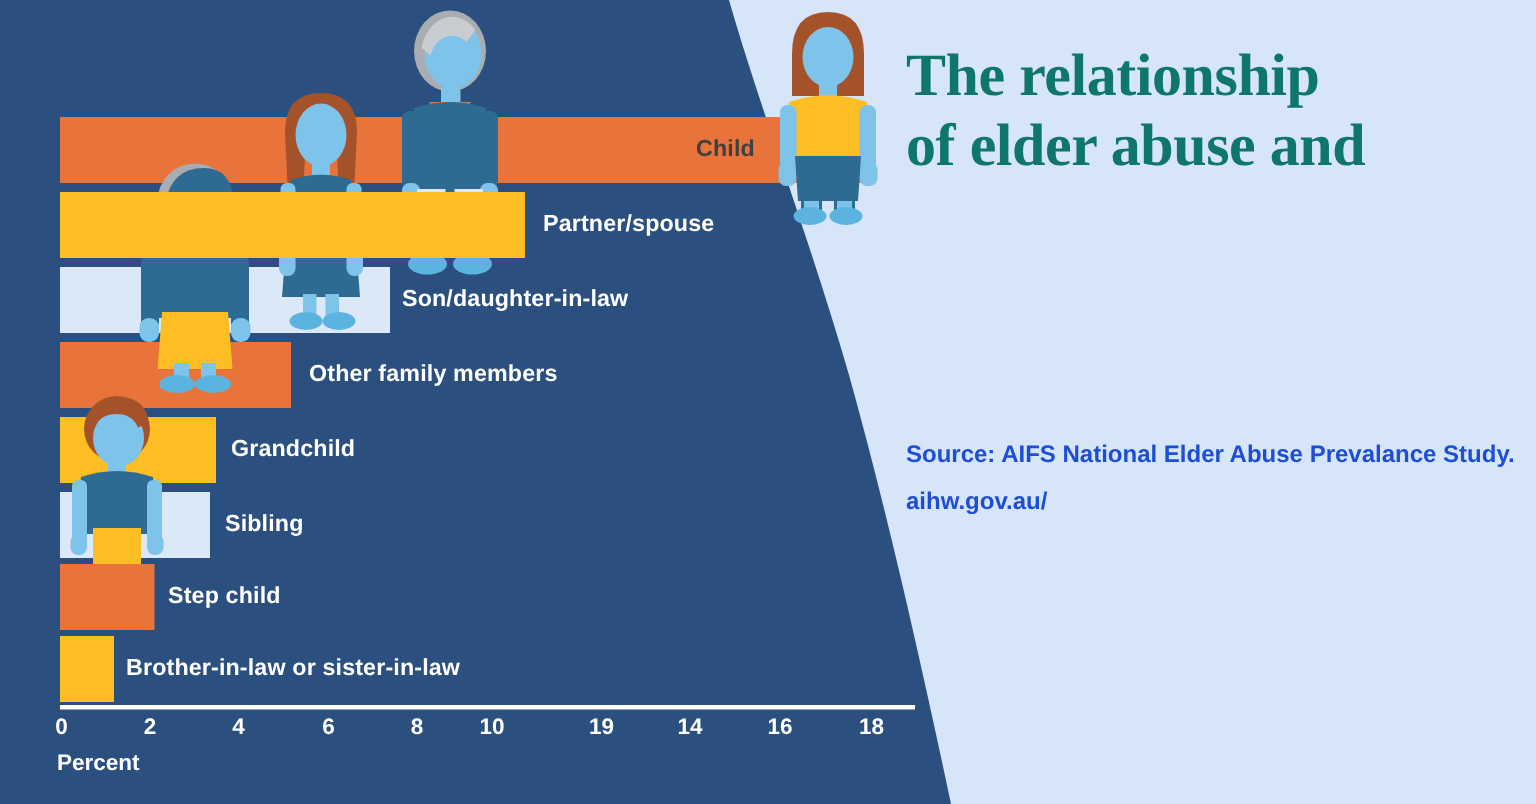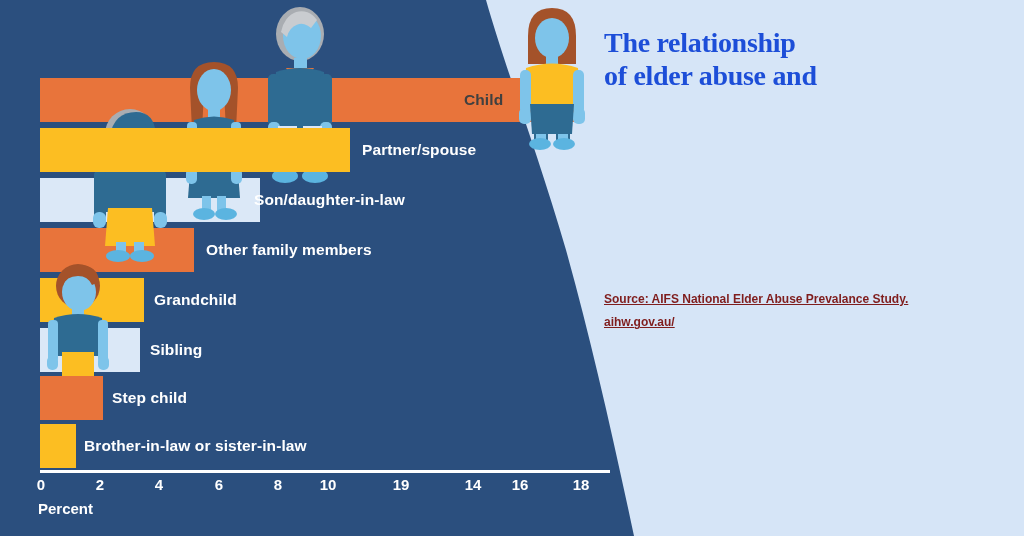--- a/index.html
+++ b/index.html
@@ -33,32 +33,31 @@
   }
   #axis-title{
     position:absolute;left:38px;top:500px;color:#ffffff;
     font-size:15px;font-weight:bold;
   }
 
   
   #title-block{position:absolute;left:604px;top:26px;width:400px;}
   #headline{
     font-family:"Liberation Serif", serif;
-    color:#1d4ed8;font-weight:bold;font-size:28px;line-height:1.18;
+    color:#0f766e;font-weight:bold;font-size:40px;line-height:1.18;
     letter-spacing:-.3px;
   }
   #subhead{
     font-family:"Liberation Serif", serif;
     color:#29547f;font-weight:bold;font-size:25px;line-height:1.2;margin-top:2px;
   }
   #source{position:absolute;left:604px;top:288px;width:420px;}
   .source-line{
-    color:#7f1d1d;font-size:12px;font-weight:bold;line-height:1.95;
+    color:#1d4ed8;font-size:16px;font-weight:bold;line-height:1.95;
     white-space:nowrap;
-    text-decoration:underline;
   }
 
   
   .person{position:absolute;}
   .person svg{display:block;overflow:visible;}
 </style>
 </head>
 <body>
 
 <div id="stage">
@@ -150,21 +149,21 @@
       <div class="bar-label inside" style="left:424px;">Child</div>
     </div>
 
     <div class="bar-row" style="top:128px;z-index:4;">
       <div class="bar" style="width:310px;background:#fcbe22;"></div>
       <div class="bar-label" style="left:322px;">Partner/spouse</div>
     </div>
 
     <div class="bar-row" style="top:178px;z-index:2;">
       <div class="bar" style="width:220px;background:#dbe8f7;"></div>
-      <div class="bar-label" style="left:214px;">Son/daughter-in-law</div>
+      <div class="bar-label" style="left:228px;">Son/daughter-in-law</div>
     </div>
 
     <div class="bar-row" style="top:228px;z-index:2;">
       <div class="bar" style="width:154px;background:#e8743b;"></div>
       <div class="bar-label" style="left:166px;">Other family members</div>
     </div>
 
     <div class="bar-row" style="top:278px;z-index:2;">
       <div class="bar" style="width:104px;background:#fcbe22;"></div>
       <div class="bar-label" style="left:114px;">Grandchild</div>
@@ -187,21 +186,21 @@
 
     <div id="axis-line"></div>
 
     <div class="tick-label" style="left:41px;">0</div>
     <div class="tick-label" style="left:100px;">2</div>
     <div class="tick-label" style="left:159px;">4</div>
     <div class="tick-label" style="left:219px;">6</div>
     <div class="tick-label" style="left:278px;">8</div>
     <div class="tick-label" style="left:328px;">10</div>
     <div class="tick-label" style="left:401px;">19</div>
-    <div class="tick-label" style="left:473px;text-align:center;">14</div>
+    <div class="tick-label" style="left:460px;text-align:center;">14</div>
     <div class="tick-label" style="left:520px;">16</div>
     <div class="tick-label" style="left:581px;">18</div>
 
     <div id="axis-title">Percent</div>
   </div>
 
   <div class="person" style="left:512px;top:4px;z-index:6;">
     <svg width="80" height="146" viewBox="0 0 80 146">
       <path d="M16,32 q0,-28 24,-28 q24,0 24,28 l0,28 h-48 z" fill="#a4522a"></path>
       <ellipse cx="40" cy="34" rx="17" ry="20" fill="#7ec4ea"></ellipse>

